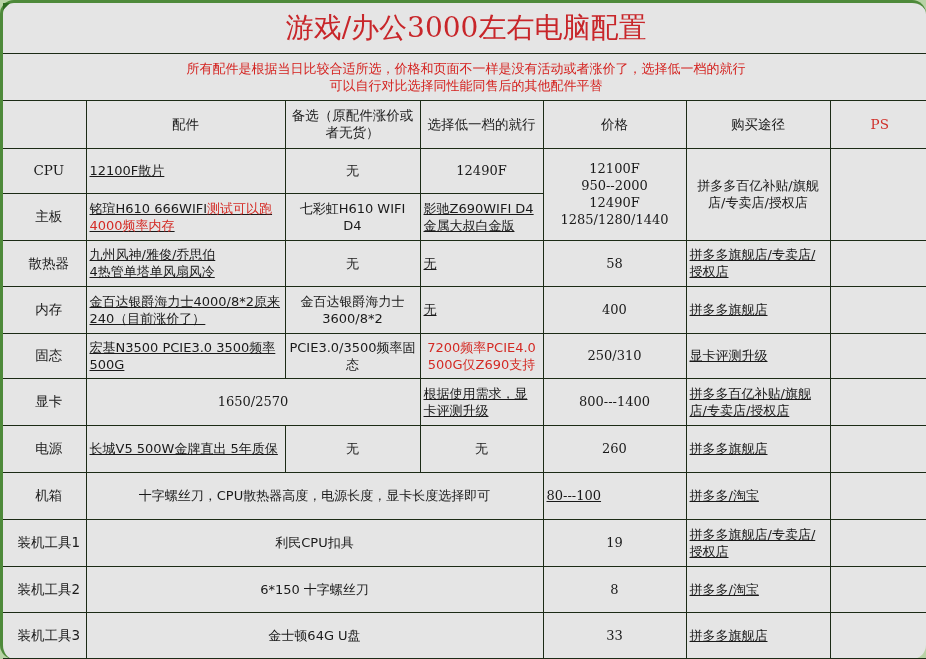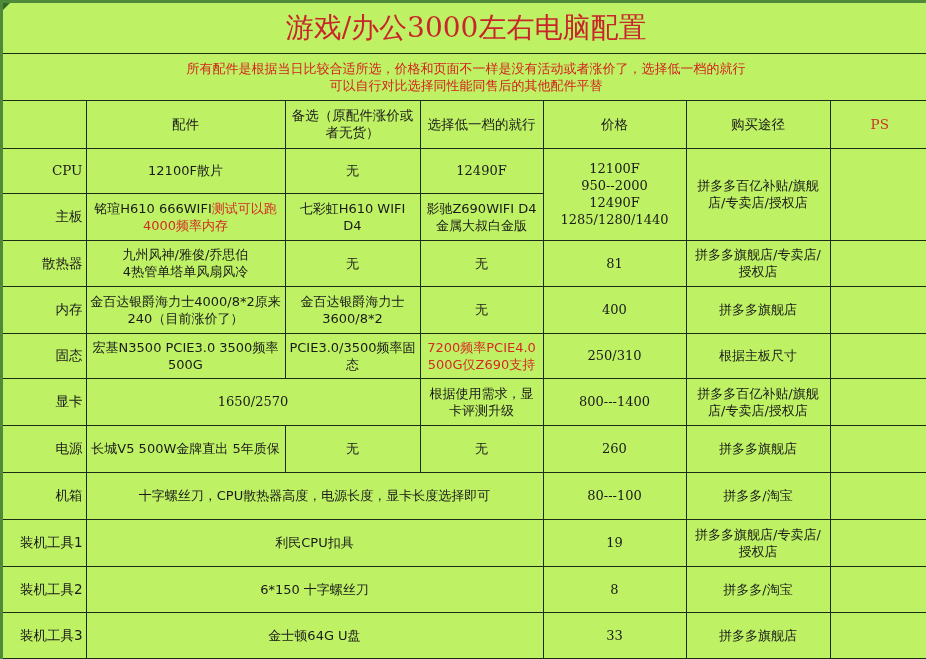--- a/index.html
+++ b/index.html
@@ -6,23 +6,24 @@
   body {
     width: 926px; height: 659px; overflow: hidden;
     background: #b9d3a6;
     font-family: "DejaVu Serif", "Liberation Serif", serif;
     color: #1a1a1a;
   }
   .sheet {
     position: relative;
     width: 926px; height: 659px;
     box-sizing: border-box;
-    background: #bef264;
+    background: #e5e5e5;
     border-top: 3px solid #4e8a3a;
     border-left: 3px solid #4e8a3a;
+    border-radius: 14px;
   }
   .corner {
     position: absolute; left: 0; top: 0;
     width: 0; height: 0;
     border-top: 7px solid #2f6a22;
     border-right: 7px solid transparent;
   }
   table {
     position: absolute; left: 0; top: 0;
     border-collapse: collapse;
@@ -31,41 +32,41 @@
   }
   td {
     border: 1px solid #1c2b16;
     padding: 0 3px;
     font-size: 13px;
     line-height: 17px;
     vertical-align: middle;
     overflow: hidden;
   }
   td.c { text-align: center; }
-  td.l { text-align: center; }
+  td.l { text-align: left; text-decoration: underline; }
   .title-cell {
     border-left: none; border-right: none; border-top: none;
     text-align: center;
     color: #c8262a;
     font-size: 28px;
     font-family: "DejaVu Serif", "Liberation Serif", serif;
     letter-spacing: 0px;
   }
   .notice-cell {
     border-left: none; border-right: none;
     text-align: center;
     color: #d4221f;
     font-size: 13px;
     line-height: 17px;
     font-family: "DejaVu Sans", "Liberation Sans", sans-serif;
   }
   .hdr { font-family: "DejaVu Sans", "Liberation Sans", sans-serif; font-size: 13.5px; }
   .red { color: #d42a24; }
   .ps { color: #d0302a; }
-  .label { font-family: "DejaVu Sans", "Liberation Sans", sans-serif; font-size: 13.5px; text-align: right; padding-left: 12px; }
+  .label { font-family: "DejaVu Sans", "Liberation Sans", sans-serif; font-size: 13.5px; text-align: center; padding-left: 12px; }
   .cjk { font-family: "DejaVu Sans", "Liberation Sans", sans-serif; }
   .mono { font-family: "DejaVu Serif", "Liberation Serif", serif; }
   td:first-child { border-left: none; }
   td:last-child { border-right: none; }
   .line { display: block; }
 </style>
 </head>
 <body>
 
 <div class="sheet">
@@ -128,42 +129,42 @@
     </tr>
 
     <tr style="height:46px">
       <td class="label">散热器</td>
       <td class="l cjk">
         <span class="line">九州风神/雅俊/乔思伯</span>
         <span class="line">4热管单塔单风扇风冷</span>
       </td>
       <td class="c cjk">无</td>
       <td class="l cjk">无</td>
-      <td class="c mono">81</td>
+      <td class="c mono">58</td>
       <td class="l cjk">拼多多旗舰店/专卖店/授权店</td>
       <td class="c"></td>
     </tr>
 
     <tr style="height:47px">
       <td class="label">内存</td>
       <td class="l cjk">金百达银爵海力士4000/8*2原来240（目前涨价了）</td>
       <td class="c cjk">金百达银爵海力士3600/8*2</td>
       <td class="l cjk">无</td>
       <td class="c mono">400</td>
       <td class="l cjk">拼多多旗舰店</td>
       <td class="c"></td>
     </tr>
 
     <tr style="height:45px">
       <td class="label">固态</td>
       <td class="l cjk">宏基N3500 PCIE3.0 3500频率500G</td>
       <td class="c cjk">PCIE3.0/3500频率固态</td>
       <td class="c cjk red">7200频率PCIE4.0 500G仅Z690支持</td>
       <td class="c mono">250/310</td>
-      <td class="l cjk">根据主板尺寸</td>
+      <td class="l cjk">显卡评测升级</td>
       <td class="c"></td>
     </tr>
 
     <tr style="height:47px">
       <td class="label">显卡</td>
       <td colspan="2" class="c mono">1650/2570</td>
       <td class="l cjk">根据使用需求，显卡评测升级</td>
       <td class="c mono">800---1400</td>
       <td class="l cjk">拼多多百亿补贴/旗舰店/专卖店/授权店</td>
       <td class="c"></td>

